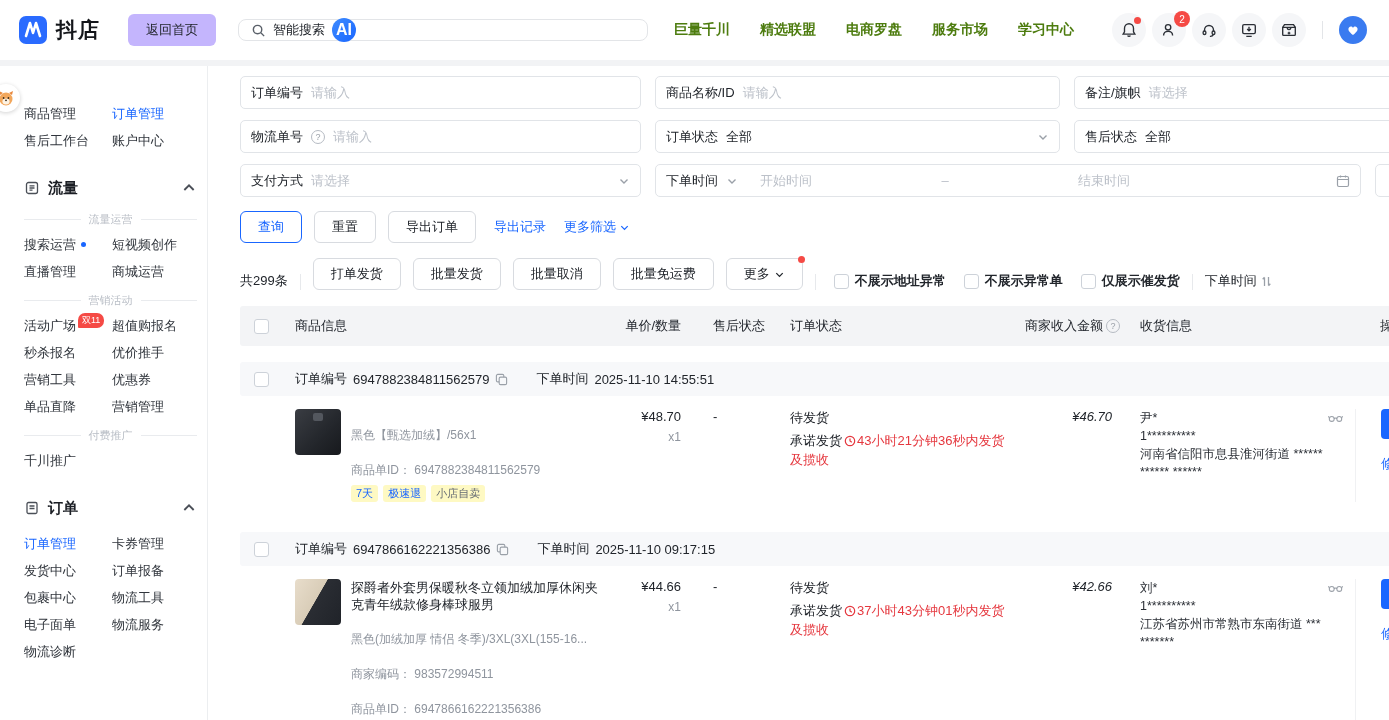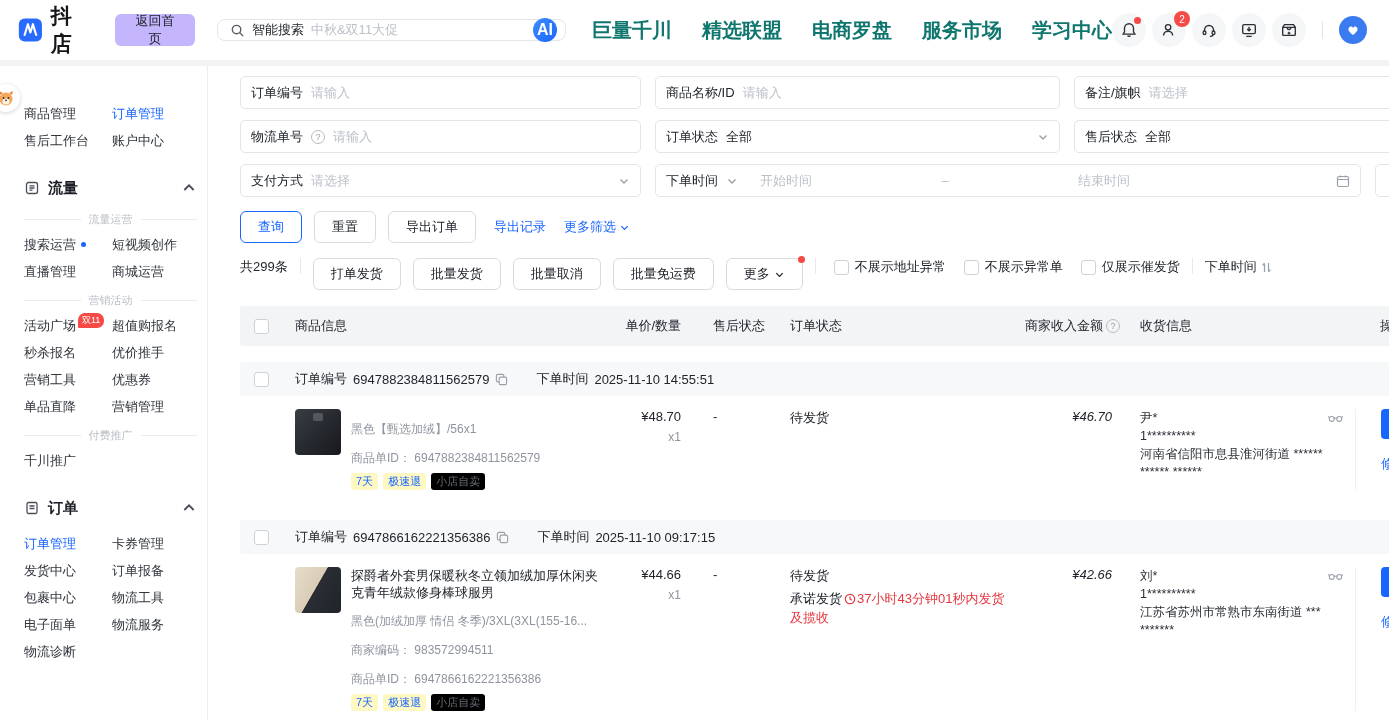--- a/index.html
+++ b/index.html
@@ -13,21 +13,21 @@
   .logo-text { font-size:21px; font-weight:bold; color:#14161a; letter-spacing:1px; }
   .back-btn { margin-left:28px; height:32px; padding:0 18px; background:#c4b5fd; border:none; border-radius:6px;
     font-size:13px; color:#21252b; display:flex; align-items:center; cursor:pointer; }
   .search-box { margin-left:22px; width:410px; height:22px; border:1px solid #e3e5e8; border-radius:8px;
     display:flex; align-items:center; padding:0 8px 0 12px; gap:7px; }
   .search-prefix { color:#21252b; }
   .search-ph { color:#bcc1c9; flex:1; white-space:nowrap; overflow:hidden; }
   .ai-btn { width:24px; height:24px; border-radius:50%; background:linear-gradient(135deg,#3f8cff,#1966ff);
     color:#fff; font-size:16px; font-weight:bold; display:flex; align-items:center; justify-content:center; cursor:pointer; }
   .top-nav { display:flex; gap:30px; margin-left:26px; }
-  .top-nav span { font-size:20px; font-weight:600; color:#0f766e; cursor:pointer; white-space:nowrap; }
+  .top-nav span { font-size:14px; font-weight:600; color:#4d7c0f; cursor:pointer; white-space:nowrap; }
   .top-icons { margin-left:auto; display:flex; align-items:center; gap:6px; }
   .icon-circle { width:34px; height:34px; border-radius:50%; background:#f5f6f8; display:flex; align-items:center;
     justify-content:center; position:relative; cursor:pointer; color:#2b2f36; }
   .icon-circle svg { width:18px; height:18px; }
   .dot-red { position:absolute; top:4px; right:5px; width:7px; height:7px; background:#f54a45; border-radius:50%; }
   .badge-num { position:absolute; top:-2px; right:-4px; min-width:16px; height:16px; border-radius:8px; background:#f54a45;
     color:#fff; font-size:10px; display:flex; align-items:center; justify-content:center; padding:0 4px; }
   .v-div { width:1px; height:18px; background:#e3e5e8; margin:0 10px; }
   .avatar { width:28px; height:28px; border-radius:50%; background:#3a7bf0; display:flex; align-items:center; justify-content:center; cursor:pointer; }
 
@@ -65,27 +65,27 @@
   .qmark { width:14px; height:14px; border-radius:50%; border:1px solid #b6bbc3; color:#9aa0a8; font-size:9px;
     display:flex; align-items:center; justify-content:center; flex:none; }
 
   .btn-row { display:flex; align-items:center; gap:12px; margin:14px 0 0; }
   .btn { height:32px; padding:0 17px; border-radius:6px; background:#fff; border:1px solid #d8dbe0; font-size:13px;
     color:#21252b; cursor:pointer; display:flex; align-items:center; gap:4px; white-space:nowrap; }
   .btn.primary { border:1px solid #1966ff; color:#1966ff; }
   .link { color:#1966ff; cursor:pointer; display:flex; align-items:center; gap:3px; white-space:nowrap; }
   .btn-row .link { margin-left:6px; }
 
-  .tool-row { display:flex; align-items:flex-start; margin-top:15px; gap:12px; }
+  .tool-row { display:flex; align-items:flex-end; margin-top:15px; gap:12px; }
   .tool-total { color:#21252b; white-space:nowrap; }
   .tool-sep { width:1px; height:16px; background:#e7e9ec; }
   .btn.more { position:relative; }
   .btn.more:after { content:""; position:absolute; top:-3px; right:-3px; width:7px; height:7px; border-radius:50%; background:#f54a45; }
   .chk-group { display:flex; align-items:center; gap:18px; margin-left:6px; }
-  .chk { display:flex; align-items:center; gap:6px; cursor:pointer; white-space:nowrap; }
+  .chk { display:flex; align-items:center; gap:6px; cursor:pointer; white-space:nowrap;font-weight:bold; }
   .chk-box { width:15px; height:15px; border:1px solid #cdd2d9; border-radius:3px; background:#fff; flex:none; }
   .sorter { display:flex; align-items:center; gap:4px; color:#21252b; cursor:pointer; white-space:nowrap; }
 
   
   .tbl { margin-top:16px; width:1290px; }
   .tbl-head { display:flex; align-items:center; height:40px; background:#f3f4f6; border-radius:3px; font-size:13px; color:#23272e; }
   .c-cb { width:55px; flex:none; display:flex; align-items:flex-start; padding-left:14px; }
   .c-info { width:320px; flex:none; }
   .c-price { width:80px; flex:none; text-align:right; padding-right:14px; }
   .c-as { width:95px; flex:none; padding-left:18px; }
@@ -104,24 +104,24 @@
   .copy-ic { color:#9aa0a8; cursor:pointer; display:flex; }
   .oh-time { margin-left:28px; }
 
   .oc-body { display:flex; padding:13px 0 14px; background:#fff; }
   .p-wrap { display:flex; gap:10px; padding-right:16px; }
   .p-img { width:46px; height:46px; border-radius:4px; flex:none; position:relative; overflow:hidden; }
   .p-img.v1 { background:linear-gradient(135deg,#3a3d43 0%,#23262b 60%,#17191d 100%); }
   .p-img.v1:after { content:""; position:absolute; left:18px; top:4px; width:10px; height:8px; background:#53575e; border-radius:2px; }
   .p-img.v2 { background:linear-gradient(120deg,#e8ddcb 0%,#d9cdb8 45%,#2a2d33 46%,#202329 100%); }
   .p-title { color:#21252b; line-height:17px; max-height:34px; overflow:hidden; }
-  .p-sub { color:#8f959e; font-size:12px; margin-top:12px; white-space:nowrap; overflow:hidden; max-width:248px; }
+  .p-sub { color:#8f959e; font-size:12px; margin-top:18px; white-space:nowrap; overflow:hidden; max-width:248px; }
   .p-tags { display:flex; gap:5px; margin-top:6px; }
   .tag-blue { background:#fef9c3; color:#1966ff; font-size:11px; padding:1px 5px; border-radius:3px; }
-  .tag-gray { background:#000000; color:#656b73; font-size:11px; padding:1px 5px; border-radius:3px; }
+  .tag-gray { background:#fef9c3; color:#656b73; font-size:11px; padding:1px 5px; border-radius:3px; }
   .price-v { color:#21252b; }
   .qty-v { color:#8f959e; font-size:12px; margin-top:6px; }
   .st-main { color:#21252b; }
   .st-promise { margin-top:5px; line-height:17px; color:#21252b; padding-right:18px; }
   .st-red { color:#e5373e; }
   .clock-ic { color:#e5373e; display:inline-block; vertical-align:-2px; margin:0 1px 0 2px; }
   .income-v { text-align:right; padding-right:28px; color:#21252b;font-style:italic; }
   .recv-line { color:#2a2e35; font-size:12.5px; line-height:18px; word-break:break-all; padding-right:30px; }
   .glasses-ic { position:absolute; right:12px; top:2px; color:#9aa0a8; cursor:pointer; }
   .c-act { border-left:1px solid #f0f1f3; padding-left:25px; }
@@ -139,21 +139,20 @@
     </svg>
     <span class="logo-text">抖店</span>
   </div>
   <button class="back-btn">返回首页</button>
   <div class="search-box">
     <svg class="chev" width="15" height="15" viewBox="0 0 16 16" fill="none" stroke="#5a6069" stroke-width="1.5">
       <circle cx="7" cy="7" r="4.5"></circle>
         <line x1="10.5" y1="10.5" x2="14" y2="14"></line>
     </svg>
     <span class="search-prefix">智能搜索</span>
-    <span class="search-ph">中秋&amp;双11大促</span>
     <span class="ai-btn">AI</span>
   </div>
   <nav class="top-nav">
     <span>巨量千川</span>
     <span>精选联盟</span>
     <span>电商罗盘</span>
     <span>服务市场</span>
     <span>学习中心</span>
   </nav>
   <div class="top-icons">
@@ -468,20 +467,26 @@
               </div>
             </div>
           </div>
           <div class="c-price">
             <div class="price-v">¥48.70</div>
             <div class="qty-v">x1</div>
           </div>
           <div class="c-as">-</div>
           <div class="c-status">
             <div class="st-main">待发货</div>
+            <div class="st-promise">
+              <span>承诺发货</span><span class="clock-ic"><svg width="12" height="12" viewBox="0 0 12 12" fill="none" stroke="currentColor" stroke-width="1.2">
+                    <circle cx="6" cy="6" r="4.7"></circle>
+                    <path d="M6 3.5 V6 l1.8 1.2"></path>
+                  </svg></span><span class="st-red">43小时21分钟36秒内发货及揽收</span>
+            </div>
           </div>
           <div class="c-income income-v">¥46.70</div>
           <div class="c-recv">
             <span class="glasses-ic">
               <svg width="15" height="10" viewBox="0 0 16 10" fill="none" stroke="currentColor" stroke-width="1.1">
                   <circle cx="4" cy="6" r="2.6"></circle>
                   <circle cx="12" cy="6" r="2.6"></circle>
                   <path d="M6.6 6 a1.4 1 0 0 1 2.8 0 M1.4 5 L0.5 3 M14.6 5 l0.9-2"></path>
                 </svg>
             </span>

